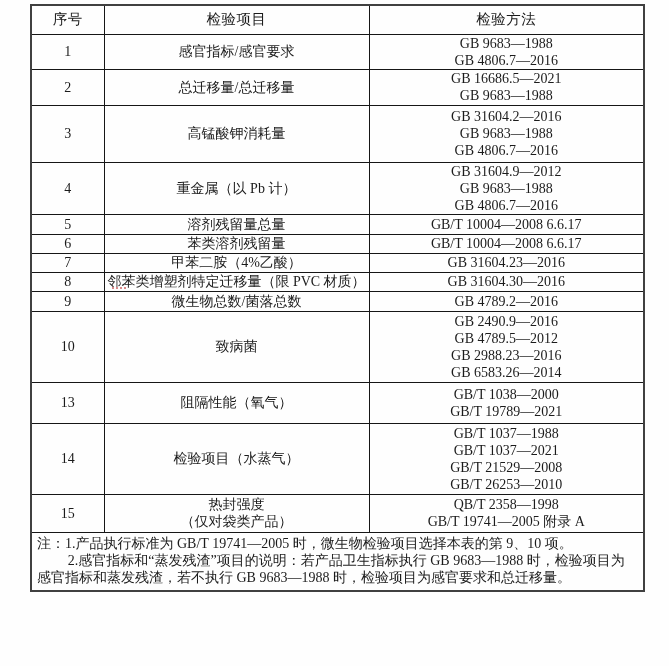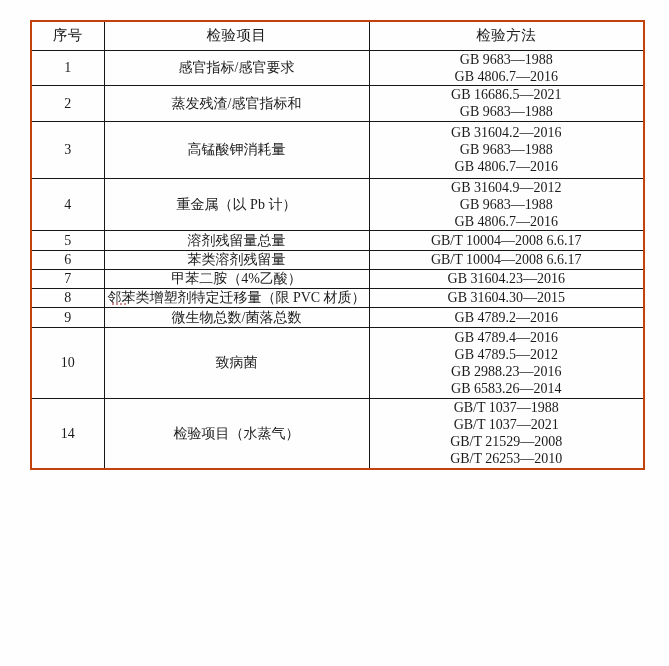--- a/index.html
+++ b/index.html
@@ -11,25 +11,25 @@
     -webkit-font-smoothing: none;
   }
   .page {
     position: relative;
     width: 669px; height: 666px;
     background: #fefefe;
     overflow: hidden;
   }
   table.inspection {
     position: absolute;
-    left: 30px; top: 20px;
+    left: 30px; top: 4px;
     width: 613px;
     border-collapse: collapse;
     table-layout: fixed;
-    border: 2px solid #c2410c;
+    border: 2px solid #404040;
   }
   table.inspection th,
   table.inspection td {
     border: 1px solid #161616;
     padding: 0 2px;
     text-align: center;
     vertical-align: middle;
     font-size: 14px;
     line-height: 17px;
     font-weight: normal;
@@ -84,21 +84,21 @@
           </td>
       <td>
         <span class="method-line">GB 9683—1988</span>
         <span class="method-line">GB 4806.7—2016</span>
       </td>
     </tr>
 
     <tr style="height:36px">
       <td class="seq-cell">2</td>
       <td class="item-cell">
-            <span class="item-line">蒸发残渣/感官指标和</span>
+            <span class="item-line">总迁移量/总迁移量</span>
           </td>
       <td>
         <span class="method-line">GB 16686.5—2021</span>
         <span class="method-line">GB 9683—1988</span>
       </td>
     </tr>
 
     <tr style="height:57px">
       <td class="seq-cell">3</td>
       <td class="item-cell">
@@ -153,59 +153,86 @@
           </td>
     </tr>
 
     <tr style="height:19px">
       <td class="seq-cell">8</td>
       <td class="item-cell">
         <span class="item-line">邻苯类增塑剂特定迁移量（限 PVC 材质）</span>
         <span class="squiggle"></span>
       </td>
       <td>
-            <span class="method-line">GB 31604.30—2015</span>
+            <span class="method-line">GB 31604.30—2016</span>
           </td>
     </tr>
 
     <tr style="height:20px">
       <td class="seq-cell">9</td>
       <td class="item-cell">
             <span class="item-line">微生物总数/菌落总数</span>
           </td>
       <td>
             <span class="method-line">GB 4789.2—2016</span>
           </td>
     </tr>
 
     <tr style="height:71px">
       <td class="seq-cell">10</td>
       <td class="item-cell">
             <span class="item-line">致病菌</span>
           </td>
       <td>
-        <span class="method-line">GB 4789.4—2016</span>
+        <span class="method-line">GB 2490.9—2016</span>
         <span class="method-line">GB 4789.5—2012</span>
         <span class="method-line">GB 2988.23—2016</span>
         <span class="method-line">GB 6583.26—2014</span>
       </td>
     </tr>
 
 
 
+    <tr style="height:41px">
+      <td class="seq-cell">13</td>
+      <td class="item-cell">
+            <span class="item-line">阻隔性能（氧气）</span>
+          </td>
+      <td>
+        <span class="method-line">GB/T 1038—2000</span>
+        <span class="method-line">GB/T 19789—2021</span>
+      </td>
+    </tr>
 
     <tr style="height:71px">
       <td class="seq-cell">14</td>
       <td class="item-cell">
             <span class="item-line">检验项目（水蒸气）</span>
           </td>
       <td>
         <span class="method-line">GB/T 1037—1988</span>
         <span class="method-line">GB/T 1037—2021</span>
         <span class="method-line">GB/T 21529—2008</span>
         <span class="method-line">GB/T 26253—2010</span>
       </td>
     </tr>
 
-
+    <tr style="height:38px">
+      <td class="seq-cell">15</td>
+      <td class="item-cell">
+        <span class="item-line">热封强度</span>
+        <span class="item-line">（仅对袋类产品）</span>
+      </td>
+      <td>
+        <span class="method-line">QB/T 2358—1998</span>
+        <span class="method-line">GB/T 19741—2005 附录 A</span>
+      </td>
+    </tr>
+
+    <tr style="height:54px">
+      <td class="note-cell" colspan="3">
+        <p class="note-p1">注：1.产品执行标准为 GB/T 19741—2005 时，微生物检验项目选择本表的第 9、10 项。</p>
+        <p class="note-p2">2.感官指标和“蒸发残渣”项目的说明：若产品卫生指标执行 GB 9683—1988 时，检验项目为感官指标和蒸发残渣，若不执行 GB 9683—1988 时，检验项目为感官要求和总迁移量。</p>
+      </td>
+    </tr>
   </tbody>
     </table>
 </div>
 
 </body></html>

